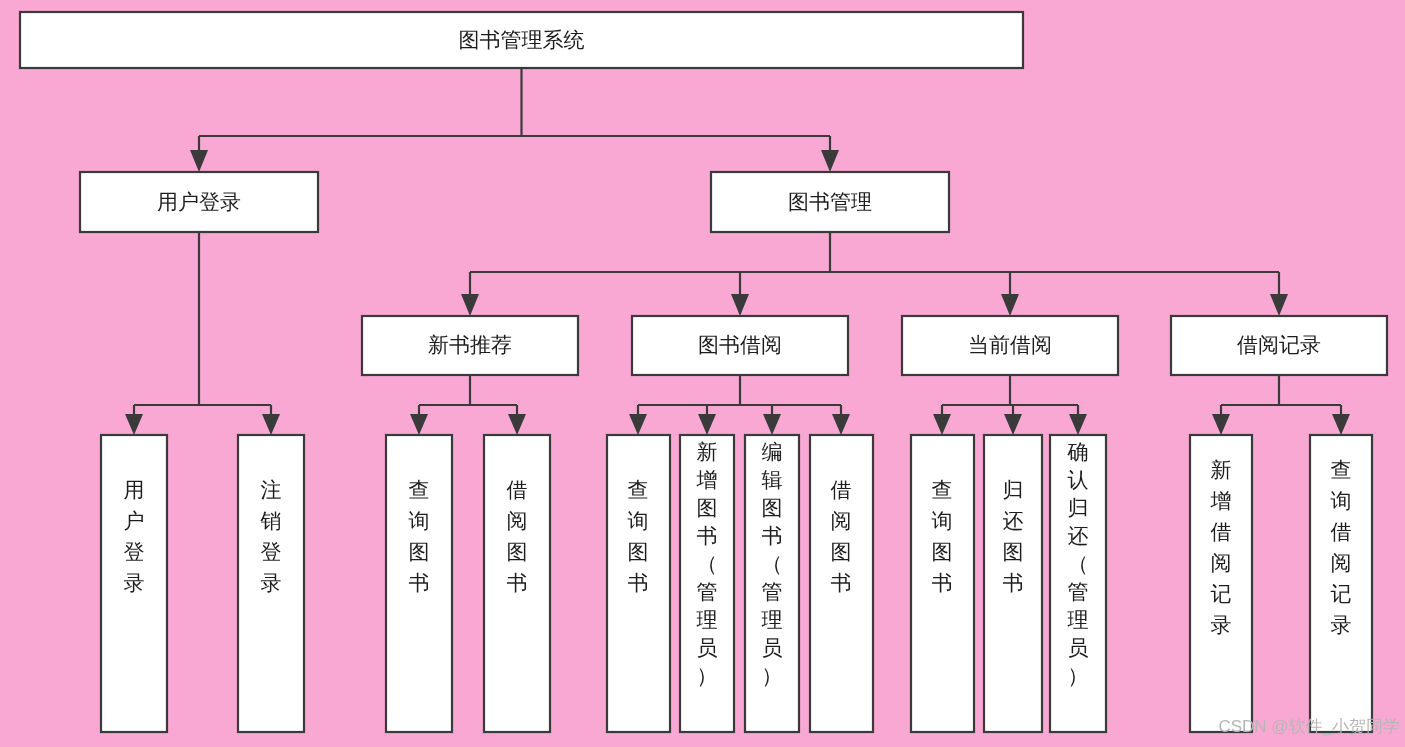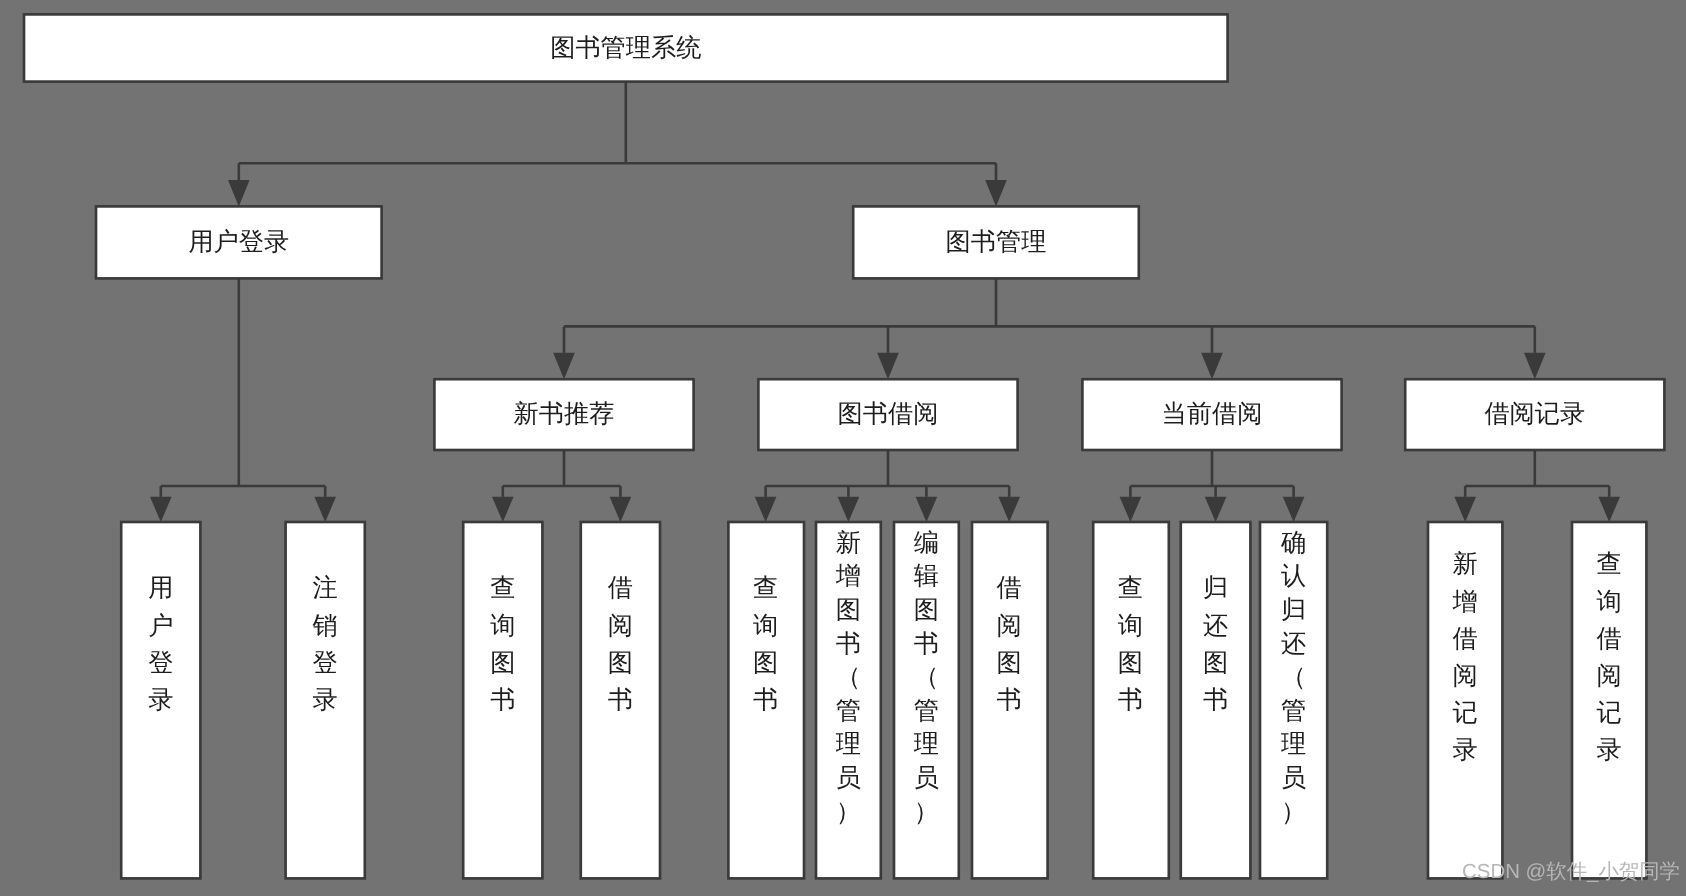--- a/index.html
+++ b/index.html
@@ -10,21 +10,21 @@
   body {
     width: 1405px;
     height: 747px;
     overflow: hidden;
     font-family: "Liberation Sans", "DejaVu Sans", sans-serif;
   }
   #diagram-root {
     position: relative;
     width: 1405px;
     height: 747px;
-    background: #737373;
+    background: #f9a8d4;
   }
   svg.chart-canvas {
     position: absolute;
     left: 0;
     top: 0;
     width: 1405px;
     height: 747px;
     display: block;
   }
   .node-box {

